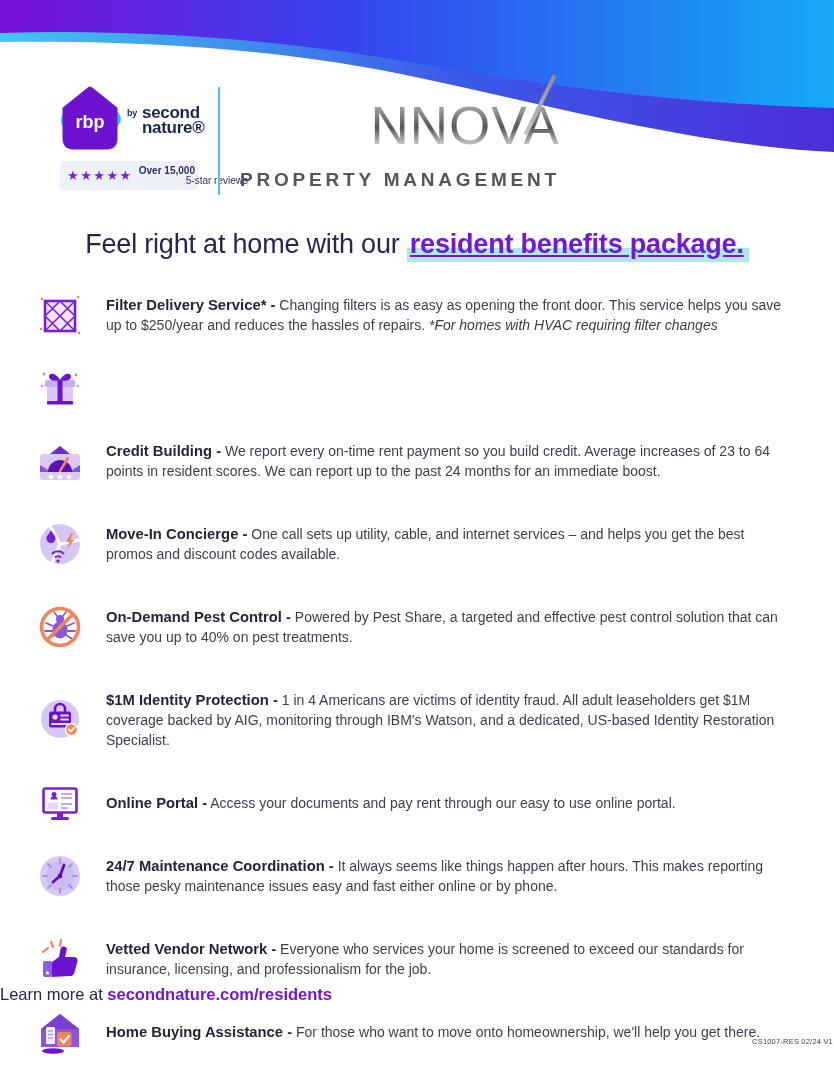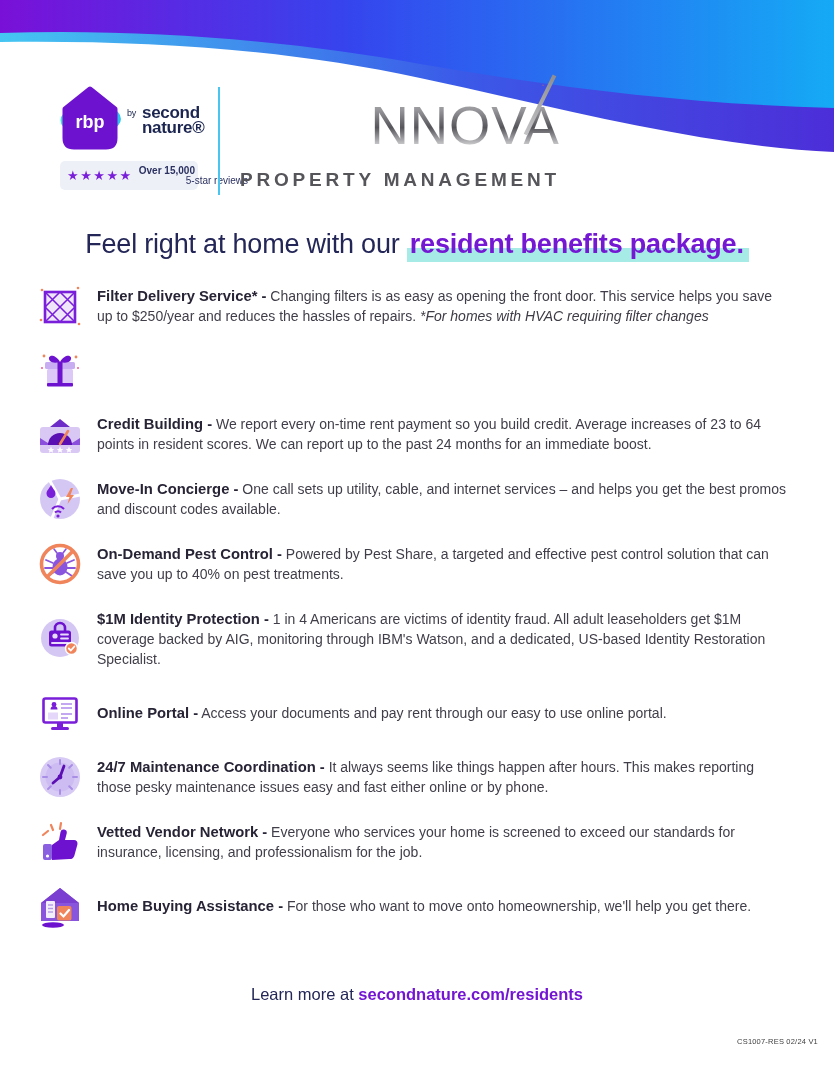--- a/index.html
+++ b/index.html
@@ -4,21 +4,21 @@
 <style>
   html,body{margin:0;padding:0;background:#fff;}
   .page{position:relative;width:834px;height:1080px;background:#fff;overflow:hidden;
         font-family:"Liberation Sans",sans-serif;}
   .wave{position:absolute;top:0;left:0;}
 
   
   .rbp-logo{position:absolute;left:59px;top:85px;}
   .sn-lockup{position:absolute;left:127px;top:105px;color:#1b2550;font-weight:bold;
              line-height:15px;font-size:17px;letter-spacing:-0.3px;padding-left:15px;}
-  .sn-by{position:absolute;left:0;top:1px;font-size:9px;font-weight:normal;}
+  .sn-by{position:absolute;left:0;top:1px;font-size:9px;font-weight:bold;}
   .sn-l2{display:block;}
   .reviews-badge{position:absolute;left:60px;top:161px;width:138px;height:29px;
                  background:#eef0f8;border-radius:5px;display:flex;align-items:center;
                  padding:0 7px;box-sizing:border-box;}
   .stars{color:#7a1fd9;font-size:13px;letter-spacing:1.5px;margin-right:6px;white-space:nowrap;}
   .reviews-text{font-size:10px;line-height:10px;color:#2b3160;font-weight:bold;white-space:nowrap;}
   .reviews-text .r2{font-weight:normal;padding-left:47px;}
   .v-divider{position:absolute;left:218px;top:87px;width:2px;height:108px;background:#49c6f0;}
   .innova-block{position:absolute;left:235px;top:84px;}
   .innova-mark{position:relative;display:flex;align-items:flex-end;height:82px;flex-direction:column;}
@@ -28,35 +28,35 @@
   .innova-slash{position:absolute;right:18px;top:-12px;width:4px;height:66px;
       background:linear-gradient(180deg,#8e8e92,#c4c4c7);transform:rotate(26deg);}
   .innova-tagline{margin-top:3px;margin-left:5px;font-size:19px;font-weight:bold;
       letter-spacing:3.8px;color:#55555a;}
 
   
   .headline{position:absolute;top:227px;left:0;right:0;text-align:center;
             font-size:27px;line-height:34px;color:#232657;letter-spacing:-0.2px;}
   .hl-strong{font-weight:bold;color:#7418d4;
              background:linear-gradient(to bottom,rgba(0,0,0,0) 57%,#a6ebe5 57%);
-             padding:0 5px 3px 3px;}
+             padding:0 5px 3px 3px;text-decoration:underline;}
 
   
   .benefits{position:absolute;left:38px;top:283px;width:756px;}
   .benefit{display:flex;align-items:center;margin-bottom:19px;}
   .bicon{width:44px;height:44px;flex:0 0 44px;margin-right:12px;}
-  .btext{margin:3px;font-size:14px;line-height:20px;color:#413e49;}
+  .btext{margin:12px;font-size:14px;line-height:20px;color:#413e49;}
   .btext b{font-size:14.8px;color:#282436;}
   .btext i{color:#3e3b45;}
 
   
-  .learn-more{position:absolute;top:985px;left:0;width:100%;text-align:center;
+  .learn-more{position:absolute;top:985px;left:0;width:100%;text-align:left;
               font-size:16.5px;color:#232657;}
   .learn-more b{color:#7315d2;cursor:pointer;}
-  .doc-code{position:absolute;top:1037px;right:16px;font-size:7.5px;color:#3d3d3d;
+  .doc-code{position:absolute;top:1037px;right:1px;font-size:7.5px;color:#3d3d3d;
             letter-spacing:0.2px;}
 </style>
 </head>
 <body>
 
 <div class="page">
 
   <svg class="wave" width="834" height="215" viewBox="0 0 834 215">
     <defs>
       <linearGradient id="gMain" x1="0" y1="0" x2="1" y2="0">

